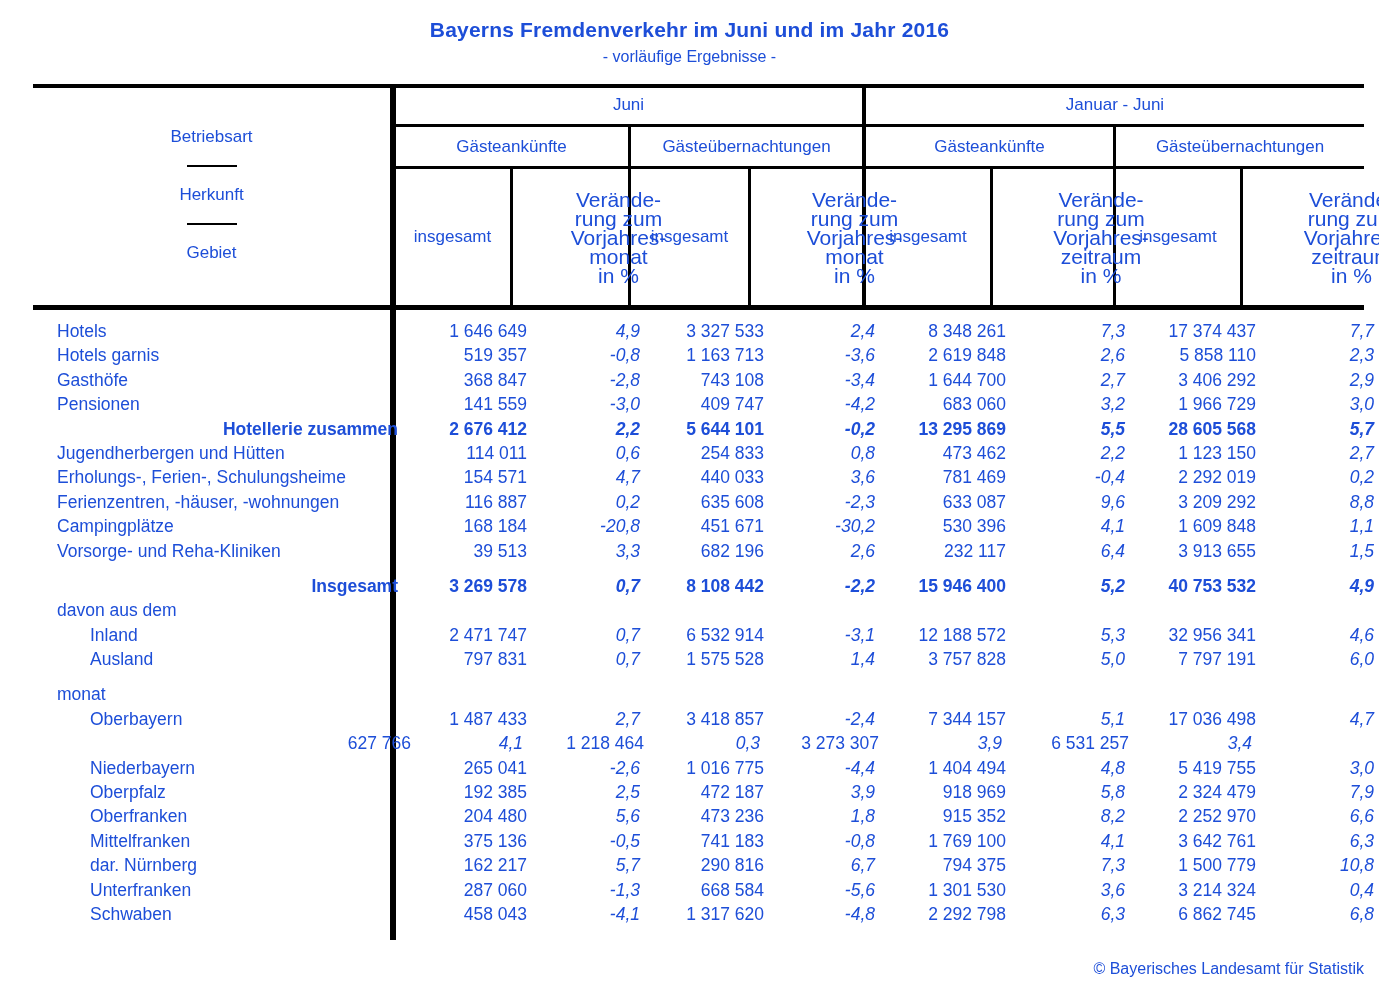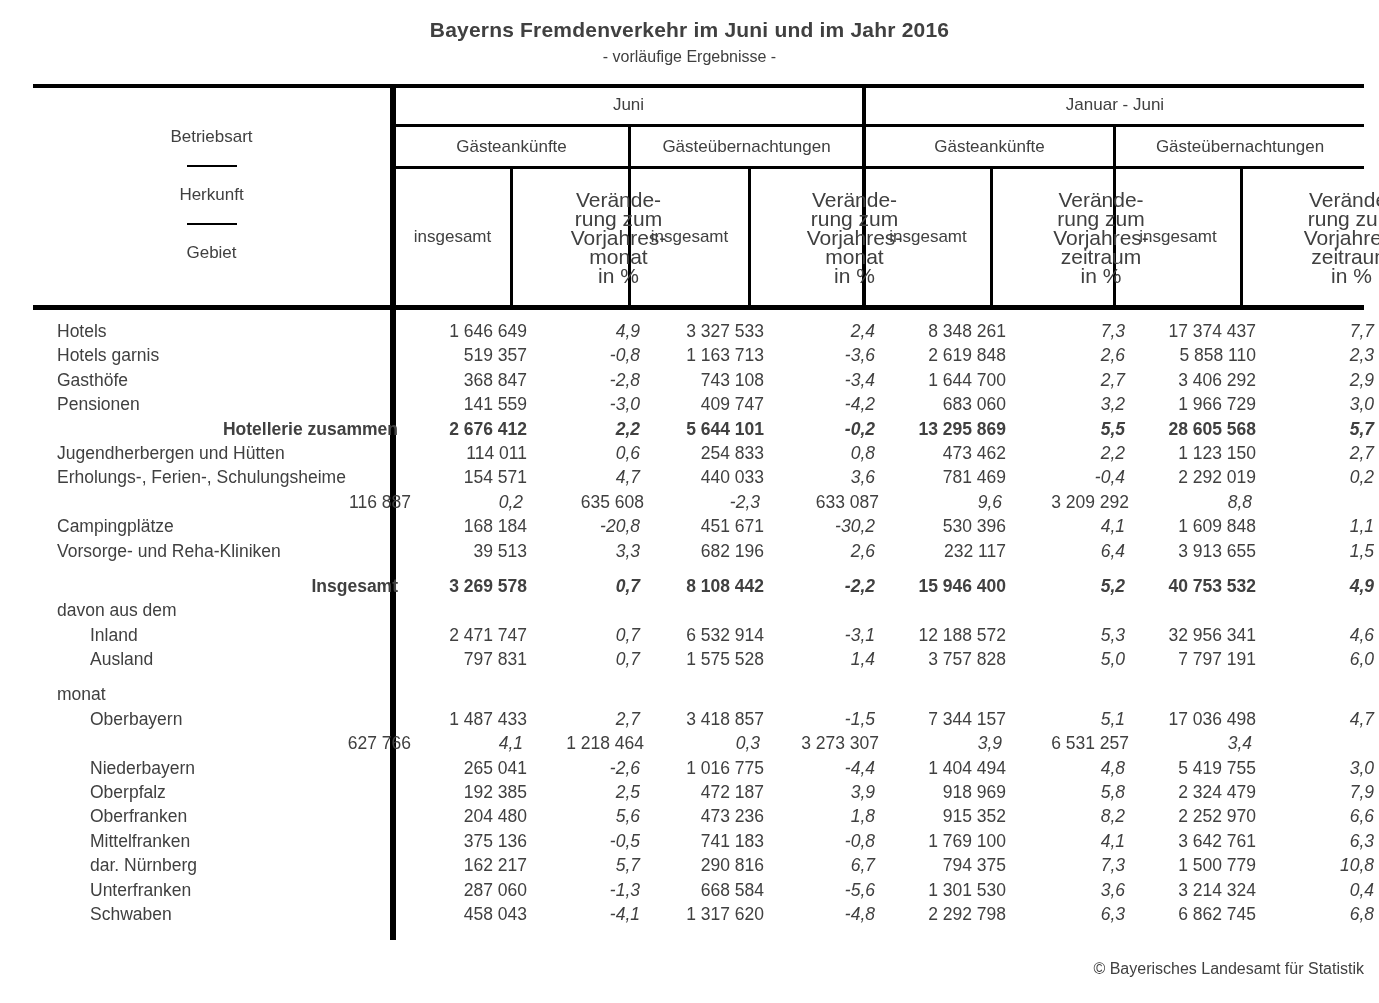--- a/index.html
+++ b/index.html
@@ -1,18 +1,18 @@
 <!DOCTYPE html>
 <html><head>
 <meta charset="utf-8">
 <style>
   html,body{margin:0;padding:0;background:#fff;}
   .sheet{
     position:relative;width:1379px;height:1003px;background:#ffffff;
-    font-family:"Liberation Sans",sans-serif;color:#404040;overflow:hidden;
+    font-family:"Liberation Sans",sans-serif;color:#1d4ed8;overflow:hidden;
   }
   .title{
     position:absolute;left:0;top:18px;width:100%;text-align:center;
     font-size:21px;font-weight:bold;letter-spacing:.2px;
   }
   .subtitle{
     position:absolute;left:0;top:48px;width:100%;text-align:center;font-size:16px;
   }
   .ln{position:absolute;background:#000;}
   
@@ -207,20 +207,21 @@
         <div class="val ins">154 571</div>
         <div class="val chg">4,7</div>
         <div class="val ins">440 033</div>
         <div class="val chg">3,6</div>
         <div class="val ins">781 469</div>
         <div class="val chg">-0,4</div>
         <div class="val ins">2 292 019</div>
         <div class="val chg">0,2</div>
       </div>
       <div class="trow">
+        <div class="lbl">Ferienzentren, -häuser, -wohnungen</div>
         <div class="val ins">116 887</div>
         <div class="val chg">0,2</div>
         <div class="val ins">635 608</div>
         <div class="val chg">-2,3</div>
         <div class="val ins">633 087</div>
         <div class="val chg">9,6</div>
         <div class="val ins">3 209 292</div>
         <div class="val chg">8,8</div>
       </div>
       <div class="trow">
@@ -284,21 +285,21 @@
       </div>
       <div class="spacer"></div>
       <div class="trow">
         <div class="lbl">monat</div>
       </div>
       <div class="trow">
         <div class="lbl ind">Oberbayern</div>
         <div class="val ins">1 487 433</div>
         <div class="val chg">2,7</div>
         <div class="val ins">3 418 857</div>
-        <div class="val chg">-1,5</div>
+        <div class="val chg">-2,4</div>
         <div class="val ins">7 344 157</div>
         <div class="val chg">5,1</div>
         <div class="val ins">17 036 498</div>
         <div class="val chg">4,7</div>
       </div>
       <div class="trow">
         <div class="val ins">627 766</div>
         <div class="val chg">4,1</div>
         <div class="val ins">1 218 464</div>
         <div class="val chg">0,3</div>

